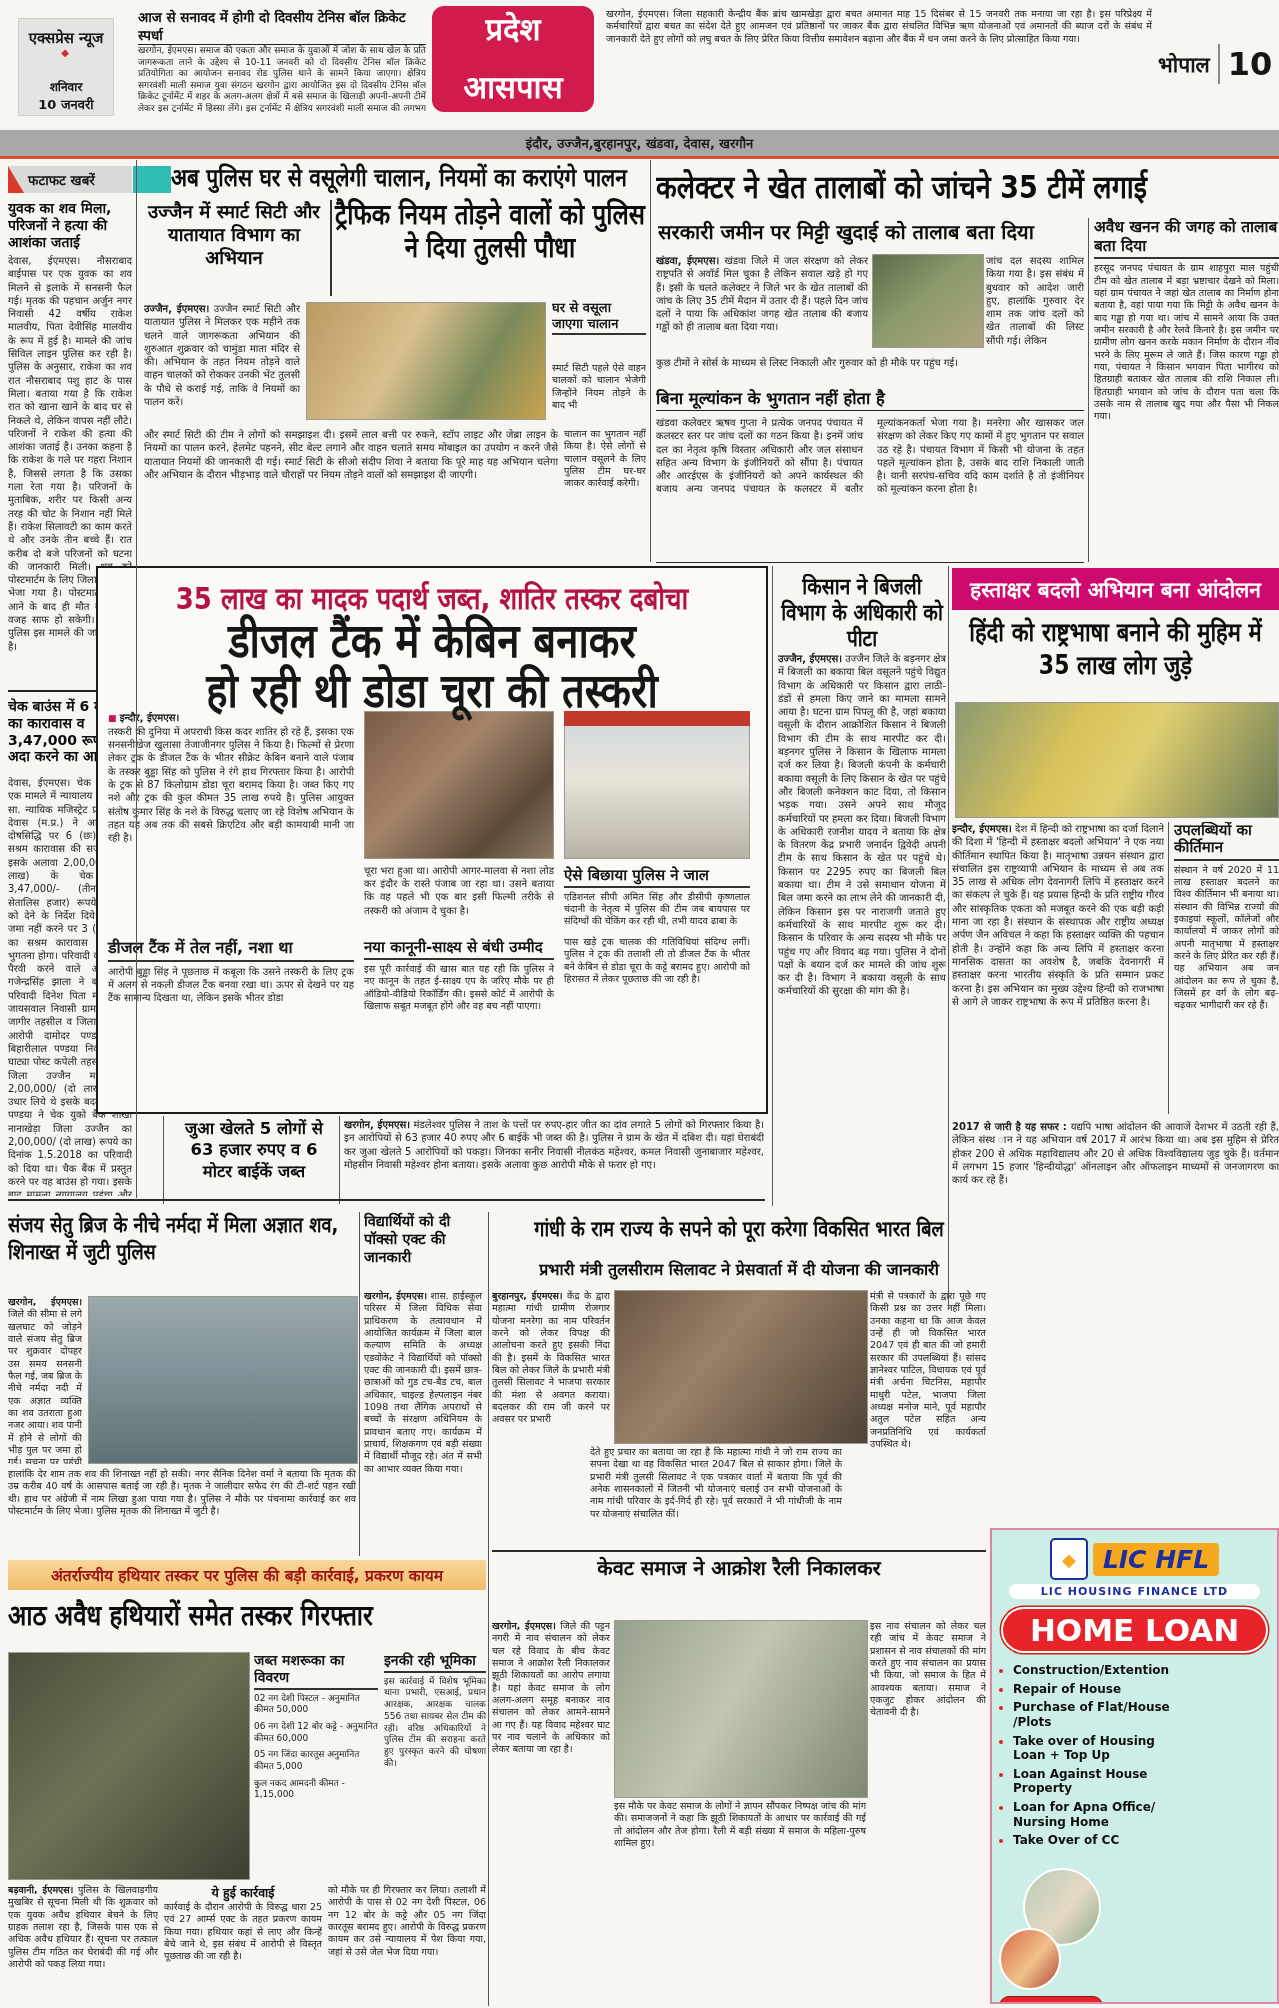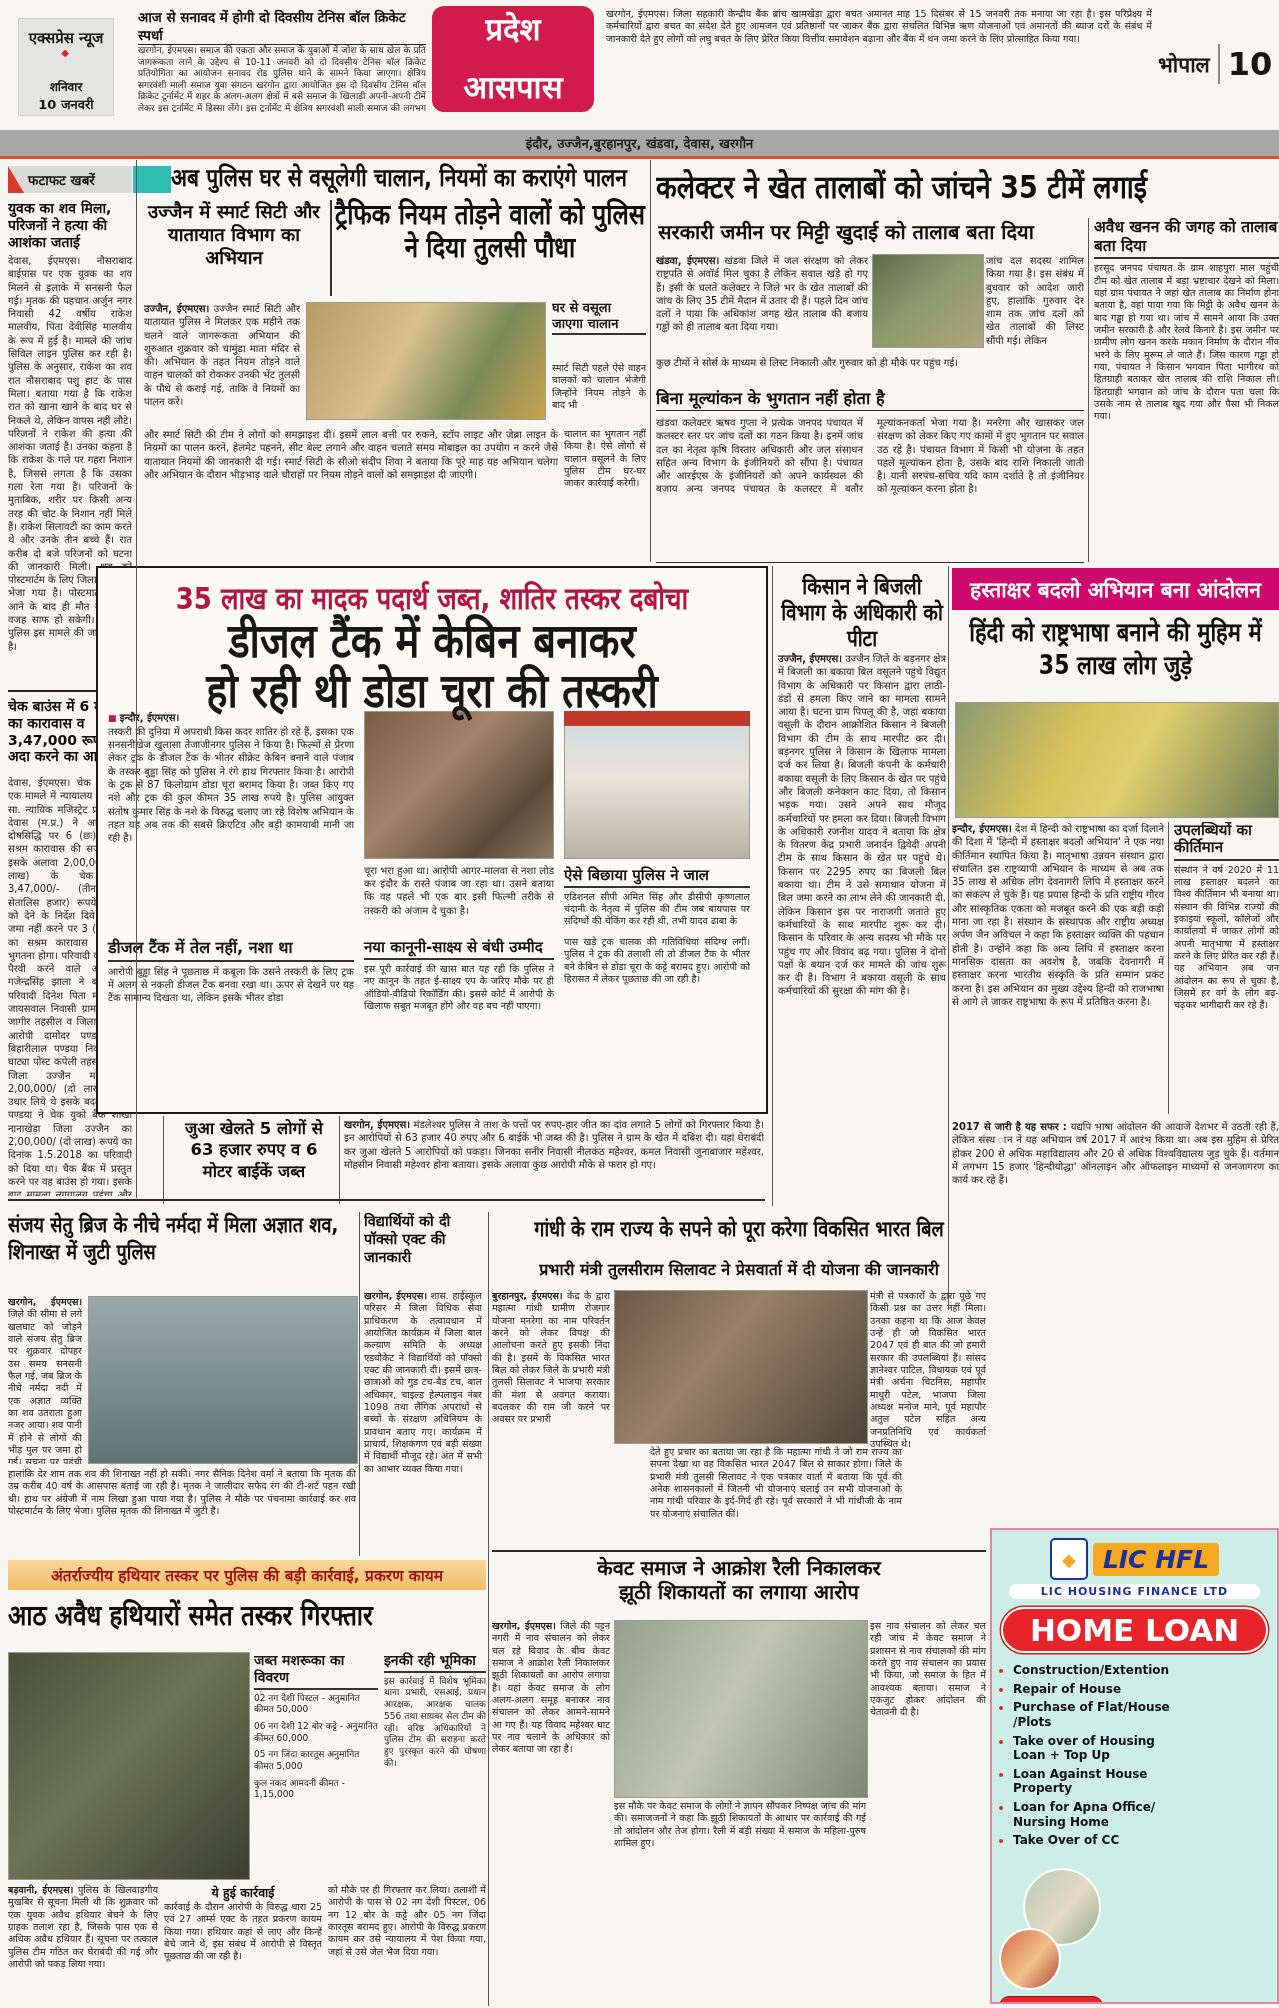--- a/index.html
+++ b/index.html
@@ -125,21 +125,21 @@
 
   
   #posco-head{left:364px;top:1212px;width:118px;height:74px;font-size:14.5px;line-height:1.25;}
   #posco-body{left:364px;top:1290px;width:118px;height:264px;}
 
   
   #gn-head{left:492px;top:1214px;width:494px;height:38px;font-size:18px;}
   #gn-sub{left:492px;top:1258px;width:494px;height:26px;font-size:16px;}
   #gn-c1{left:492px;top:1290px;width:118px;height:264px;}
   #gn-photo{left:614px;top:1290px;width:252px;height:152px;}
-  #gn-c2{left:650px;top:1446px;width:252px;height:108px;}
+  #gn-c2{left:590px;top:1446px;width:252px;height:108px;}
   #gn-c3{left:870px;top:1290px;width:116px;height:264px;}
 
   
   #k-head{left:492px;top:1556px;width:494px;height:58px;font-size:20px;line-height:1.2;}
   #k-c1{left:492px;top:1620px;width:118px;height:386px;}
   #k-photo{left:614px;top:1620px;width:252px;height:176px;}
   #k-c2{left:614px;top:1800px;width:252px;height:206px;}
   #k-c3{left:870px;top:1620px;width:116px;height:386px;}
 
   
@@ -345,21 +345,20 @@
   <div class="abs bt-s" id="gn-c1">
     <span class="dl">बुरहानपुर, ईएमएस।</span>
     <span>केंद्र के द्वारा महात्मा गांधी ग्रामीण रोजगार योजना मनरेगा का नाम परिवर्तन करने को लेकर विपक्ष की आलोचना करते हुए इसकी निंदा की है। इसमें के विकसित भारत बिल को लेकर जिले के प्रभारी मंत्री तुलसी सिलावट ने भाजपा सरकार की मंशा से अवगत कराया। बदलकर की राम जी करने पर अवसर पर प्रभारी</span>
   </div>
   <div class="abs ph ph-presser" id="gn-photo"></div>
   <div class="abs bt-s" id="gn-c2">देते हुए प्रचार का बताया जा रहा है कि महात्मा गांधी ने जो राम राज्य का सपना देखा था वह विकसित भारत 2047 बिल से साकार होगा। जिले के प्रभारी मंत्री तुलसी सिलावट ने एक पत्रकार वार्ता में बताया कि पूर्व की अनेक शासनकालों में जितनी भी योजनाएं चलाई उन सभी योजनाओं के नाम गांधी परिवार के इर्द-गिर्द ही रहे। पूर्व सरकारों ने भी गांधीजी के नाम पर योजनाएं संचालित कीं।</div>
   <div class="abs bt-s" id="gn-c3">मंत्री से पत्रकारों के द्वारा पूछे गए किसी प्रश्न का उत्तर नहीं मिला। उनका कहना था कि आज केवल उन्हें ही जो विकसित भारत 2047 एवं ही बात की जो हमारी सरकार की उपलब्धियां हैं। सांसद ज्ञानेश्वर पाटिल, विधायक एवं पूर्व मंत्री अर्चना चिटनिस, महापौर माधुरी पटेल, भाजपा जिला अध्यक्ष मनोज माने, पूर्व महापौर अतुल पटेल सहित अन्य जनप्रतिनिधि एवं कार्यकर्ता उपस्थित थे।</div>
 
   <div class="abs hl ctr" id="k-head">
     <div>केवट समाज ने आक्रोश रैली निकालकर</div>
-    <div>झूठी शिकायतों का लगाया आरोप</div>
   </div>
   <div class="abs bt-s" id="k-c1">
     <span class="dl">खरगोन, ईएमएस।</span>
     <span>जिले की पट्टन नगरी में नाव संचालन को लेकर चल रहे विवाद के बीच केवट समाज ने आक्रोश रैली निकालकर झूठी शिकायतों का आरोप लगाया है। यहां केवट समाज के लोग अलग-अलग समूह बनाकर नाव संचालन को लेकर आमने-सामने आ गए हैं। यह विवाद महेश्वर घाट पर नाव चलाने के अधिकार को लेकर बताया जा रहा है।</span>
   </div>
   <div class="abs ph ph-rally" id="k-photo"></div>
   <div class="abs bt-s" id="k-c2">इस मौके पर केवट समाज के लोगों ने ज्ञापन सौंपकर निष्पक्ष जांच की मांग की। समाजजनों ने कहा कि झूठी शिकायतों के आधार पर कार्रवाई की गई तो आंदोलन और तेज होगा। रैली में बड़ी संख्या में समाज के महिला-पुरुष शामिल हुए।</div>
   <div class="abs bt-s" id="k-c3">इस नाव संचालन को लेकर चल रही जांच में केवट समाज ने प्रशासन से नाव संचालकों की मांग करते हुए नाव संचालन का प्रयास भी किया, जो समाज के हित में आवश्यक बताया। समाज ने एकजुट होकर आंदोलन की चेतावनी दी है।</div>
 
   <div class="abs" id="w-kicker">अंतर्राज्यीय हथियार तस्कर पर पुलिस की बड़ी कार्रवाई, प्रकरण कायम</div>

